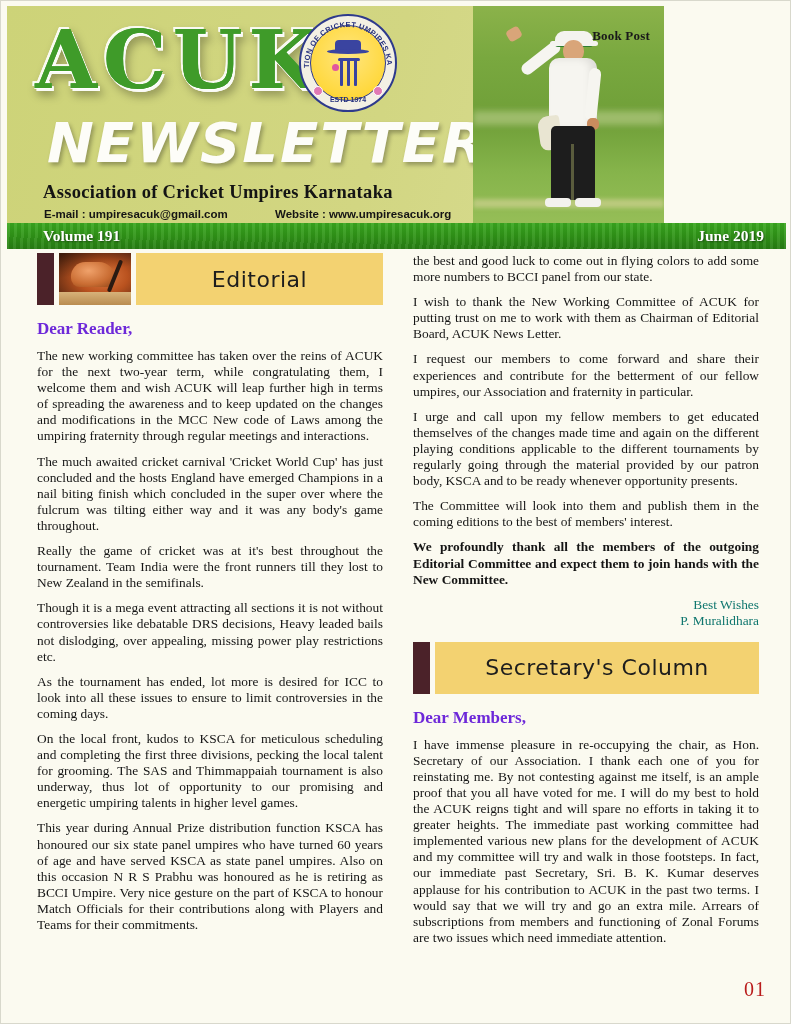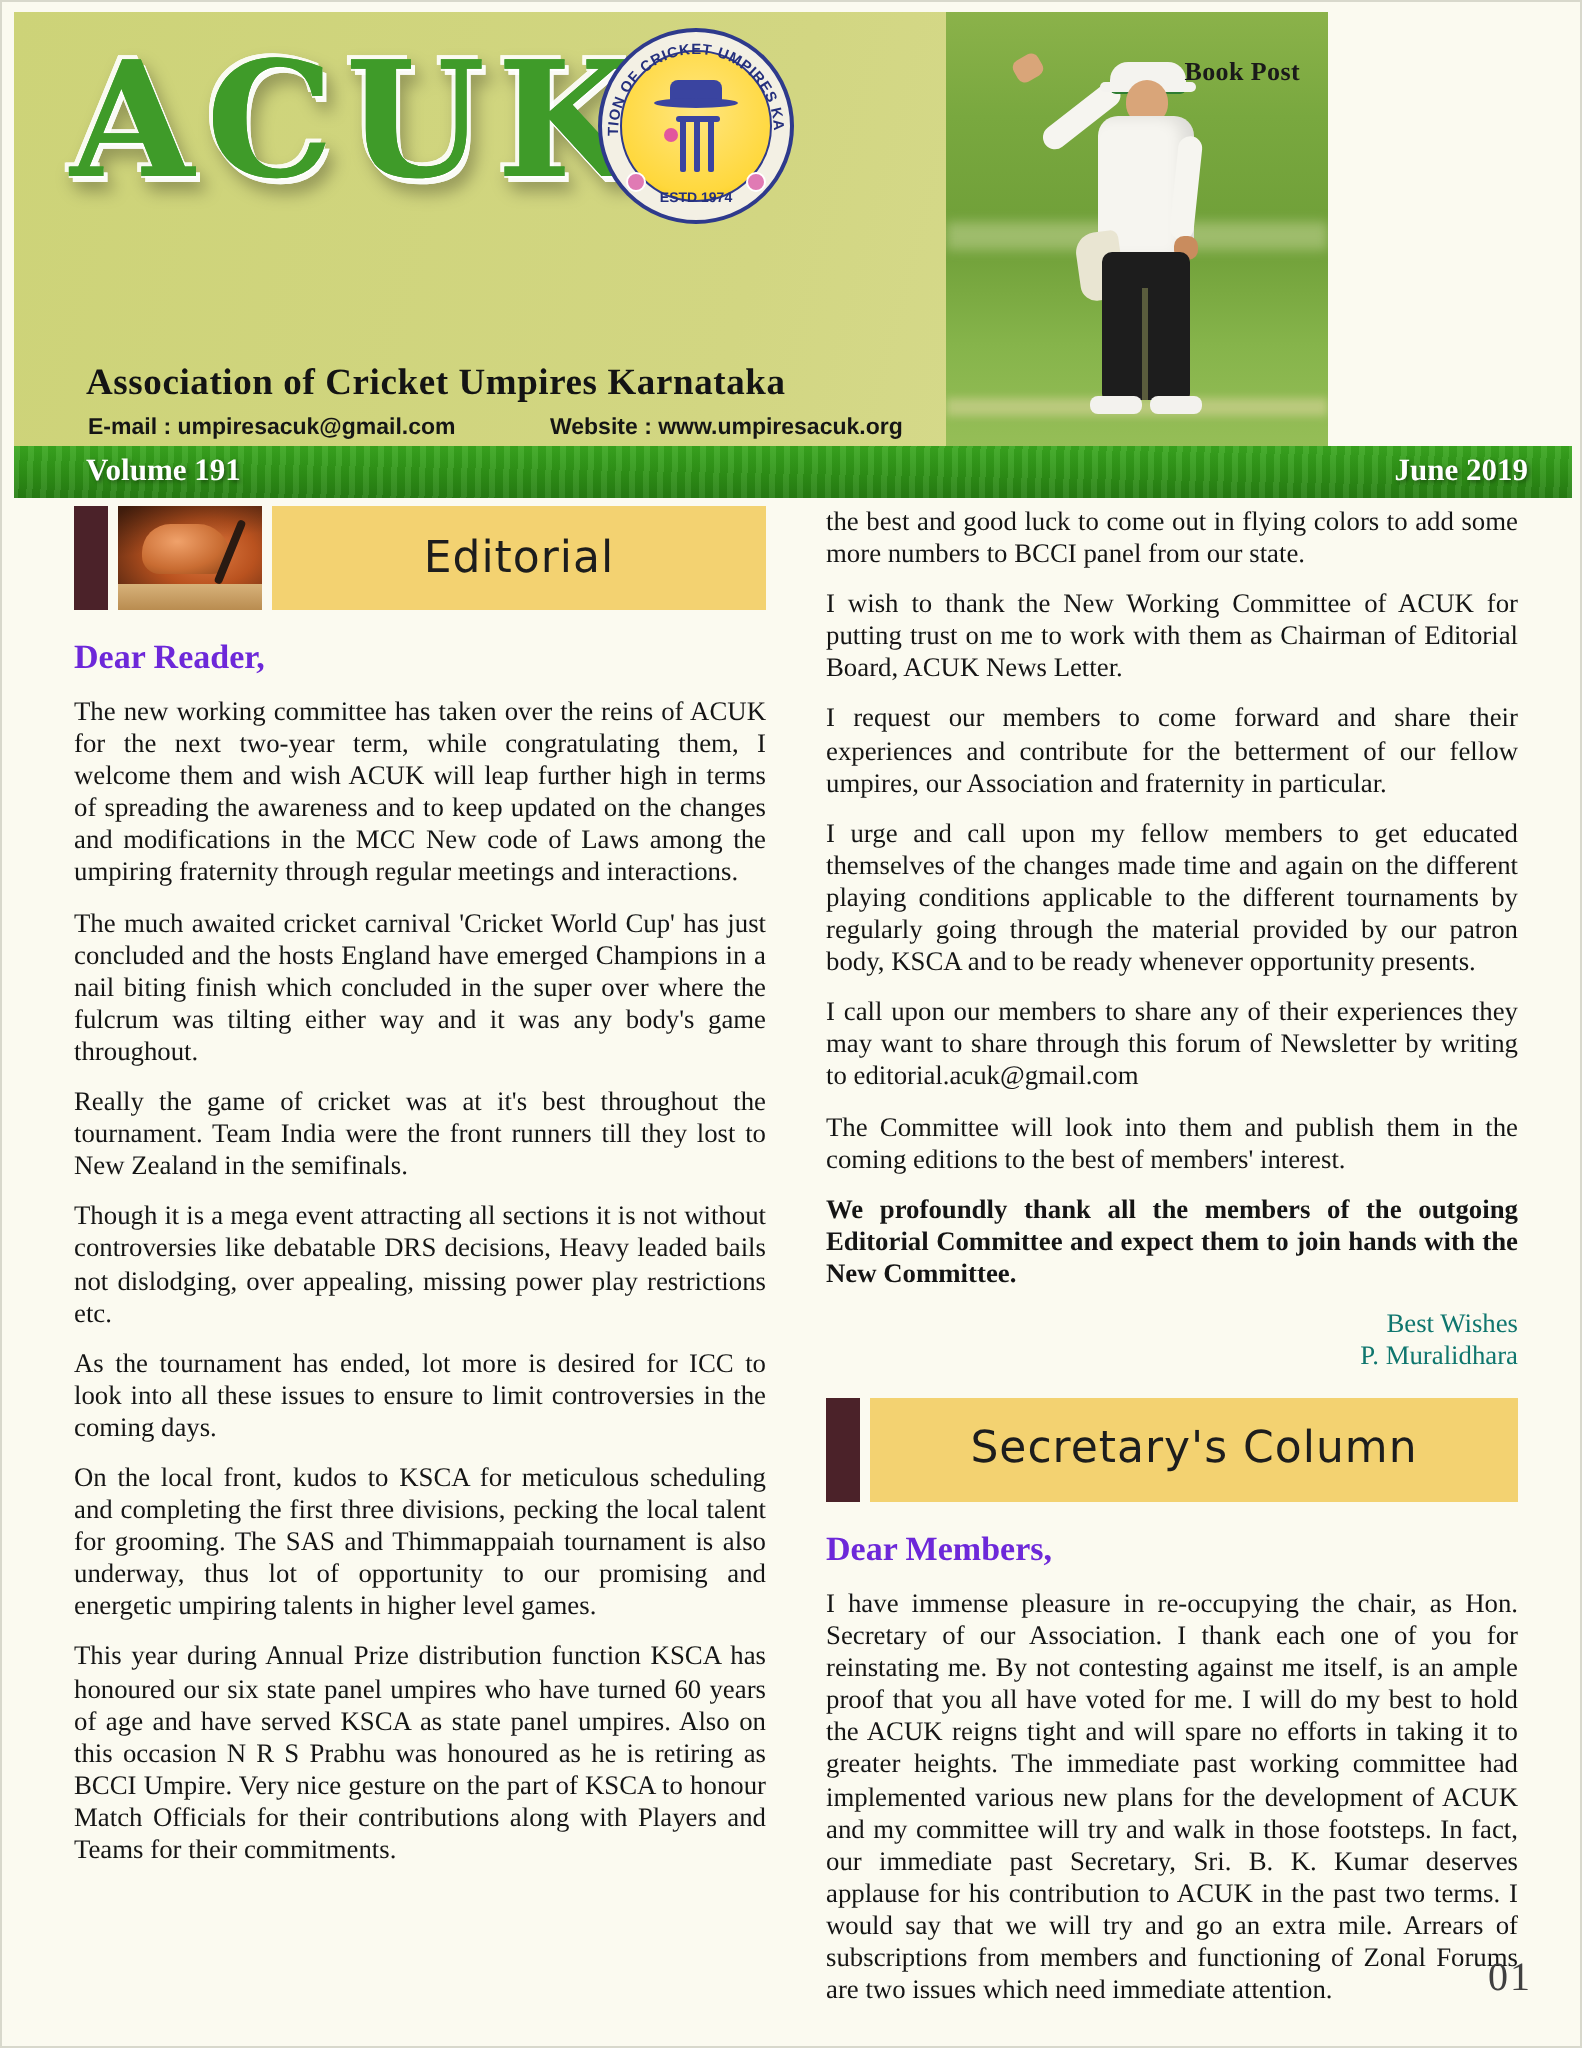--- a/index.html
+++ b/index.html
@@ -300,21 +300,21 @@
     line-height: 16.5px;
     color: #0f766e;
     margin: 6px 0 12px 0;
   }
   .page-number {
     position: absolute;
     right: 24px;
     bottom: 22px;
     font-family: "Liberation Serif", serif;
     font-size: 20px;
-    color: #404040;
+    color: #b91c1c;
     letter-spacing: 1px;
   }
 </style>
 </head>
 <body>
 
 <div class="page">
 
   <div class="masthead">
     <div class="masthead-left"></div>
@@ -338,20 +338,21 @@
         <i style="left:0"></i>
           <i style="left:7px"></i>
           <i style="left:14px"></i>
       </div>
       <div class="ball" style="left:33px;top:50px;"></div>
       <div class="dot" style="left:14px;bottom:16px;"></div>
       <div class="dot" style="right:14px;bottom:16px;"></div>
       <div class="estd">ESTD 1974</div>
     </div>
 
+    <div class="newsletter">NEWSLETTER</div>
 
     <div class="assoc-line">Association of Cricket Umpires Karnataka</div>
 
     <div class="contact-line">
       <span>E-mail : umpiresacuk@gmail.com</span>
       <span class="site">Website : www.umpiresacuk.org</span>
     </div>
 
     <div class="photo">
       <div class="blur-band"></div>
@@ -403,21 +404,20 @@
       <p class="body">As the tournament has ended, lot more is desired for ICC to look into all these issues to ensure to limit controversies in the coming days.</p>
       <p class="body">On the local front, kudos to KSCA for meticulous scheduling and completing the first three divisions, pecking the local talent for grooming. The SAS and Thimmappaiah tournament is also underway, thus lot of opportunity to our promising and energetic umpiring talents in higher level games.</p>
       <p class="body">This year during Annual Prize distribution function KSCA has honoured our six state panel umpires who have turned 60 years of age and have served KSCA as state panel umpires. Also on this occasion N R S Prabhu was honoured as he is retiring as BCCI Umpire. Very nice gesture on the part of KSCA to honour Match Officials for their contributions along with Players and Teams for their commitments.</p>
     </div>
 
     <div class="col col-right">
       <p class="body">the best and good luck to come out in flying colors to add some more numbers to BCCI panel from our state.</p>
       <p class="body">I wish to thank the New Working Committee of ACUK for putting trust on me to work with them as Chairman of Editorial Board, ACUK News Letter.</p>
       <p class="body">I request our members to come forward and share their experiences and contribute for the betterment of our fellow umpires, our Association and fraternity in particular.</p>
       <p class="body">I urge and call upon my fellow members to get educated themselves of the changes made time and again on the different playing conditions applicable to the different tournaments by regularly going through the material provided by our patron body, KSCA and to be ready whenever opportunity presents.</p>
-      <p class="body">I call upon our members to share any of their experiences they may want to share through this forum of Newsletter by writing to editorial.acuk@gmail.com</p>
       <p class="body">The Committee will look into them and publish them in the coming editions to the best of members' interest.</p>
       <p class="body bold">We profoundly thank all the members of the outgoing Editorial Committee and expect them to join hands with the New Committee.</p>
 
       <div class="signoff">
         <div>Best Wishes</div>
         <div>P. Muralidhara</div>
       </div>
 
       <div class="section-head">
         <div class="sh-bar"></div>

